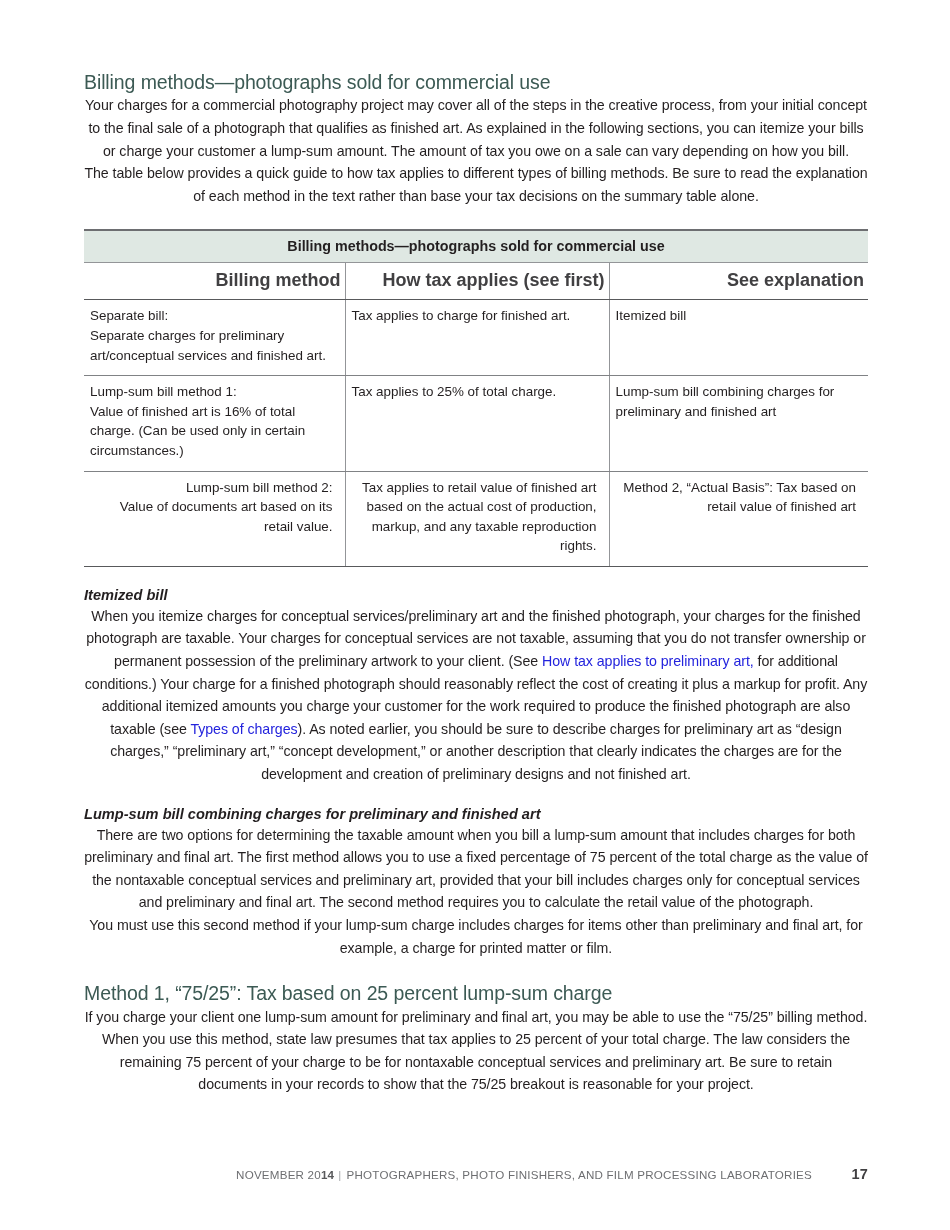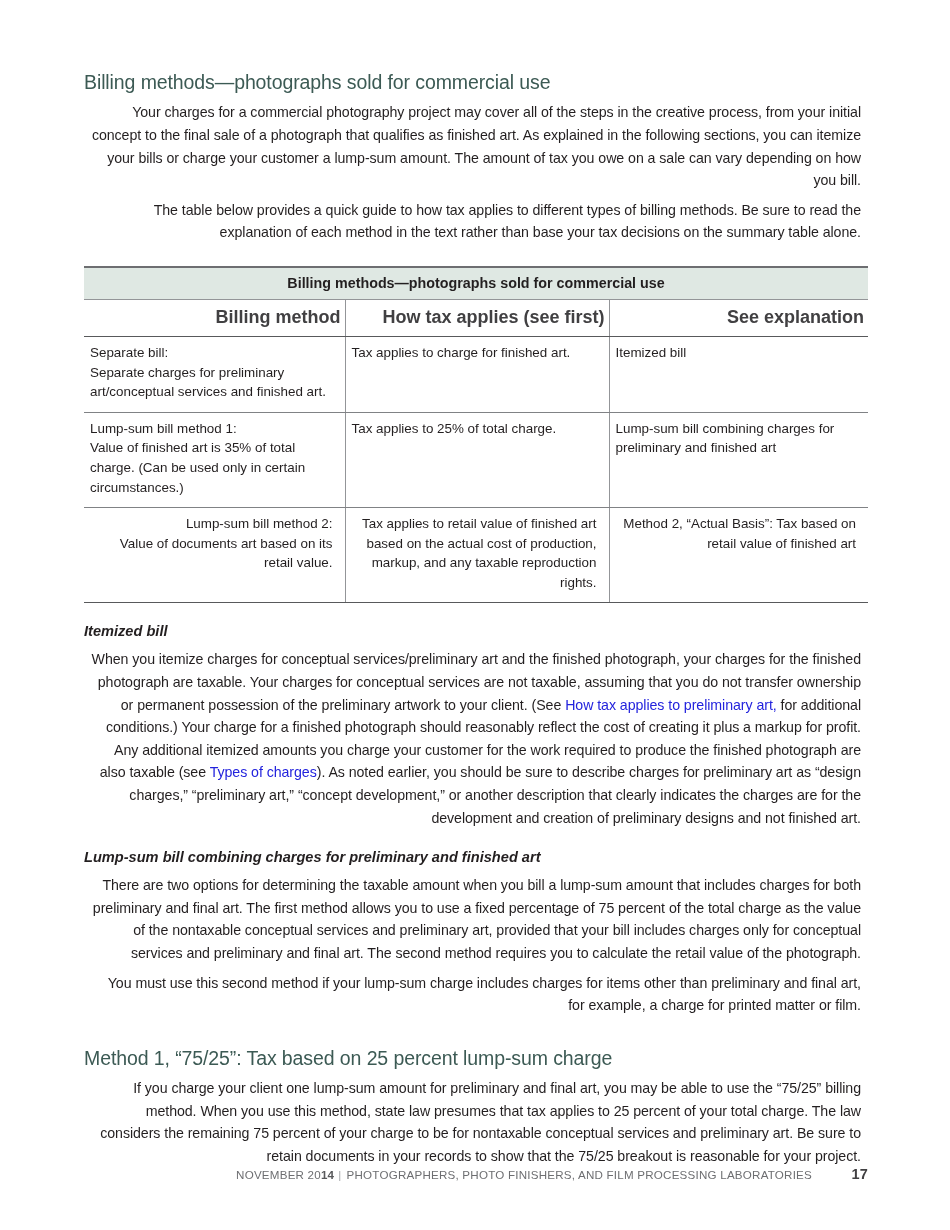--- a/index.html
+++ b/index.html
@@ -43,24 +43,24 @@
     color: #231f20;
     line-height: 1.3;
     margin: 0;
     padding: 0;
   }
 
   
   p.body {
     font-size: 14.2px;
     line-height: 22.6px;
-    margin: 7px;
-    padding: 0;
-    color: #231f20;
-    text-align: right;
+    margin: 0;
+    padding: 0;
+    color: #231f20;
+    text-align: center;
     letter-spacing: -0.06px;
   }
   .gap-sm  { margin-top: 7px; }
   .gap-md  { margin-top: 15px; }
   .gap-lg  { margin-top: 19px; }
 
   a.doclink {
     color: #2323dd;
     text-decoration: none;
   }
@@ -185,21 +185,21 @@
           <td>
             <span class="lead">Separate bill:</span>
             <span class="sub">Separate charges for preliminary art/conceptual services and finished art.</span>
           </td>
           <td>Tax applies to charge for finished art.</td>
           <td>Itemized bill</td>
         </tr>
         <tr>
           <td>
             <span class="lead">Lump-sum bill method 1:</span>
-            <span class="sub">Value of finished art is 35% of total charge. (Can be used only in certain circumstances.)</span>
+            <span class="sub">Value of finished art is 16% of total charge. (Can be used only in certain circumstances.)</span>
           </td>
           <td>Tax applies to 25% of total charge.</td>
           <td>Lump-sum bill combining charges for preliminary and finished art</td>
         </tr>
         <tr>
           <td>
             <span class="lead">Lump-sum bill method 2:</span>
             <span class="sub">Value of documents art based on its retail value.</span>
           </td>
           <td>Tax applies to retail value of finished art based on the actual cost of production, markup, and any taxable reproduction rights.</td>

